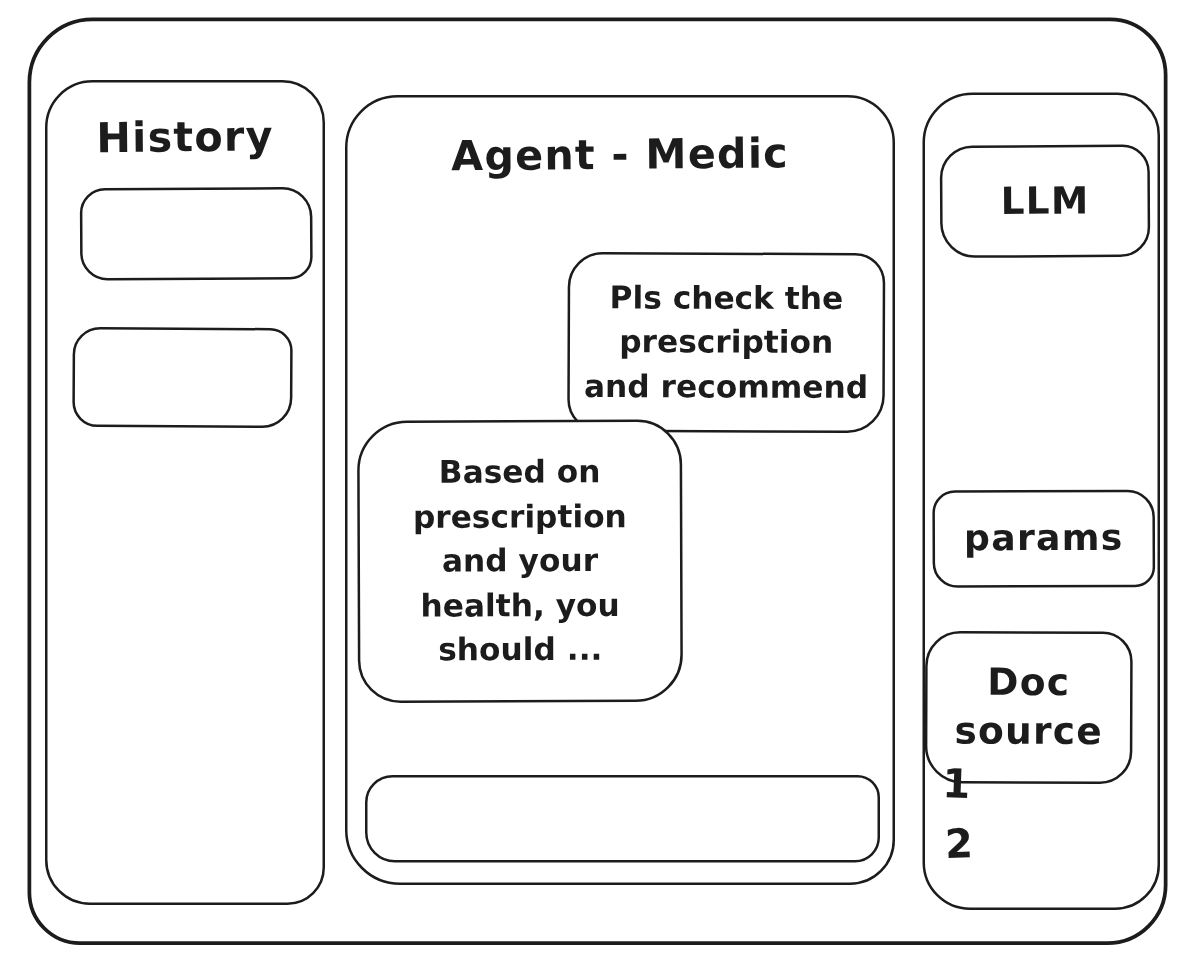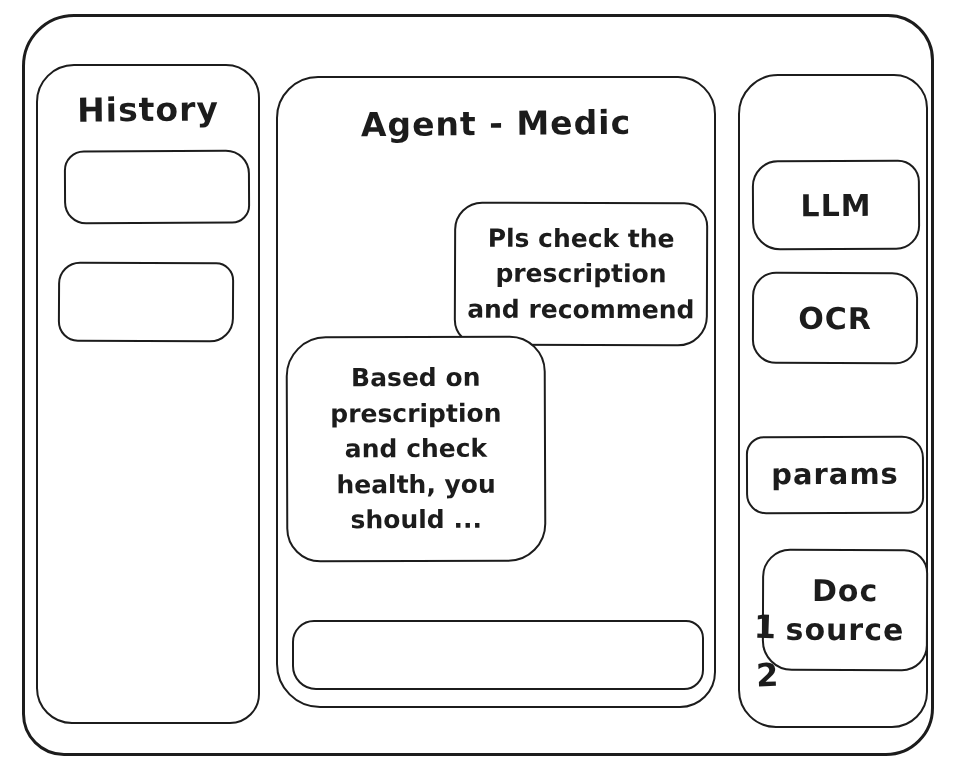--- a/index.html
+++ b/index.html
@@ -127,21 +127,20 @@
     background: #ffffff;
     box-sizing: border-box;
     display: flex;
     align-items: center;
     justify-content: center;
     text-align: center;
     font-size: 30px;
     font-weight: bold;
     letter-spacing: 1px;
     line-height: 1.3;
-    margin-top: 44px;
   }
   .tool-llm {
     left: 12px; top: 40px;
     width: 168px; height: 90px;
     border-radius: 26px 22px 24px 28px;
     transform: rotate(-0.3deg);
   }
   .tool-ocr {
     left: 12px; top: 152px;
     width: 166px; height: 92px;
@@ -149,21 +148,21 @@
     transform: rotate(0.2deg);
   }
   .tool-params {
     left: 6px; top: 316px;
     width: 178px; height: 78px;
     border-radius: 18px 22px 16px 20px;
     font-size: 29px;
     transform: rotate(-0.2deg);
   }
   .tool-doc-source {
-    left: 22px; top: 429px;
+    left: 0; top: 429px;
     width: 166px; height: 122px;
     border-radius: 28px 24px 26px 30px;
     padding: 16px 26px;
     transform: rotate(0.2deg);
   }
   .doc-num {
     position: absolute;
     font-size: 32px;
     font-weight: bold;
   }
@@ -183,28 +182,27 @@
     <div class="sketch history-item-2"></div>
   </div>
 
   <div class="sketch chat-panel">
     <div class="chat-title">Agent - Medic</div>
     <div class="bubble bubble-user">Pls check the
 prescription
 and recommend</div>
     <div class="bubble bubble-assistant">Based on
 prescription
-and check
+and your
 health, you
 should ...</div>
     <input class="chat-input" type="text" placeholder="" style="">
   </div>
 
   <div class="sketch tools-panel">
     <div class="tool-box tool-llm">LLM</div>
-    <div class="tool-box tool-ocr">OCR</div>
     <div class="tool-box tool-params">params</div>
     <div class="tool-box tool-doc-source">Doc source</div>
     <div class="doc-num doc-num-1">1</div>
     <div class="doc-num doc-num-2">2</div>
   </div>
 
 </div>
 
 </body></html>

